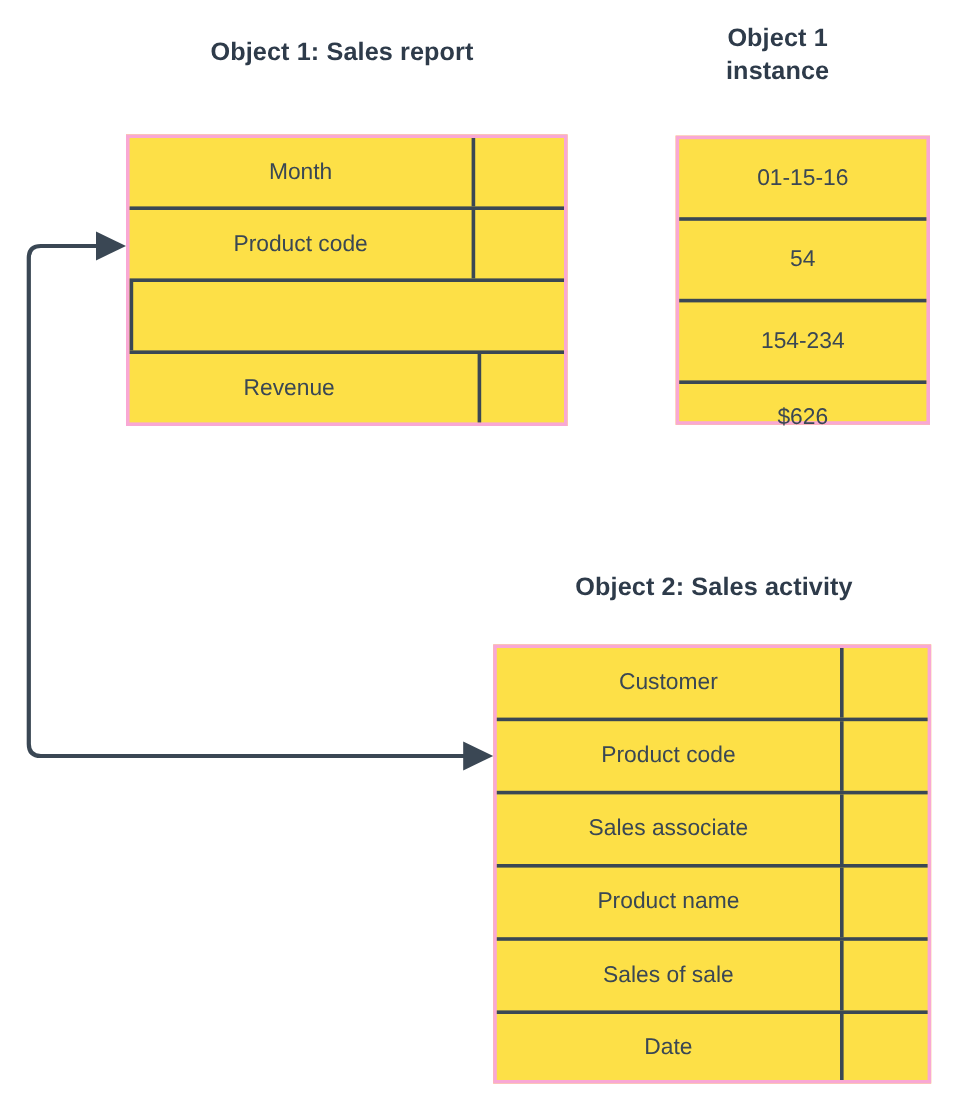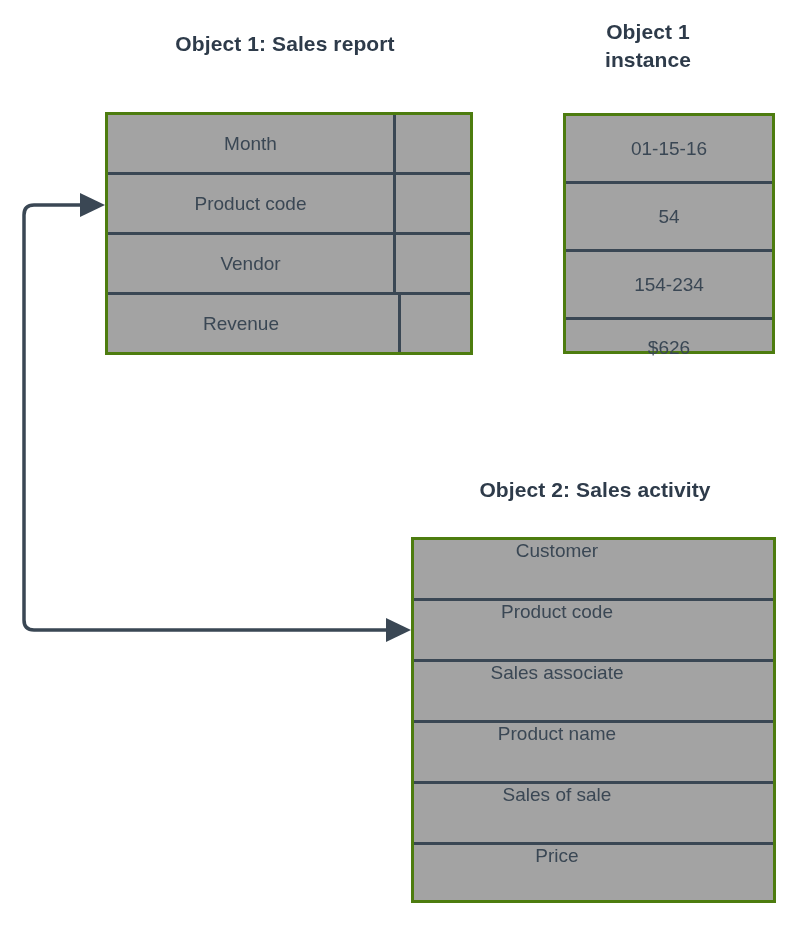--- a/index.html
+++ b/index.html
@@ -41,23 +41,23 @@
     top: 18px;
     width: 200px;
   }
   #heading-object2 {
     left: 435px;
     top: 476px;
     width: 320px;
   }
   .ent-table {
     position: absolute;
-    border: 3px solid #4d7c0f;
+    border: 3px solid #f9a8d4;
     box-sizing: border-box;
-    background: #a3a3a3;
+    background: #fde047;
   }
   .ent-row {
     display: flex;
     box-sizing: border-box;
     border-bottom: 3px solid #3a4754;
   }
   .ent-row:last-child {
     border-bottom: none;
   }
   .ent-label {
@@ -97,21 +97,21 @@
   #table-instance .ent-row:last-child { height: 55px; }
   #table-instance .ent-label { width: 100%; }
 
   
   #table-object2 {
     left: 411px;
     top: 537px;
     width: 365px;
     height: 366px;
   }
-  #table-object2 .ent-row { height: 61px; flex-direction: column; }
+  #table-object2 .ent-row { height: 61px; }
   #table-object2 .ent-row:last-child { height: 55px; }
   #table-object2 .ent-label { width: 286px; }
   #table-object2 .ent-slot  { width: 73px; }
 </style>
 </head>
 <body>
 
 <svg id="canvas" viewBox="0 0 800 927" xmlns="http://www.w3.org/2000/svg">
   <g>
 
@@ -133,21 +133,20 @@
 <div class="ent-table" id="table-object1">
   <div class="ent-row">
     <div class="ent-label">Month</div>
     <div class="ent-slot"></div>
   </div>
   <div class="ent-row">
     <div class="ent-label">Product code</div>
     <div class="ent-slot"></div>
   </div>
   <div class="ent-row">
-    <div class="ent-label">Vendor</div>
     <div class="ent-slot"></div>
   </div>
   <div class="ent-row">
     <div class="ent-label">Revenue</div>
     <div class="ent-slot"></div>
   </div>
 </div>
 
 <div class="ent-table" id="table-instance">
   <div class="ent-row">
@@ -179,16 +178,16 @@
   </div>
   <div class="ent-row">
     <div class="ent-label">Product name</div>
     <div class="ent-slot"></div>
   </div>
   <div class="ent-row">
     <div class="ent-label">Sales of sale</div>
     <div class="ent-slot"></div>
   </div>
   <div class="ent-row">
-    <div class="ent-label">Price</div>
+    <div class="ent-label">Date</div>
     <div class="ent-slot"></div>
   </div>
 </div>
 
 </body></html>

